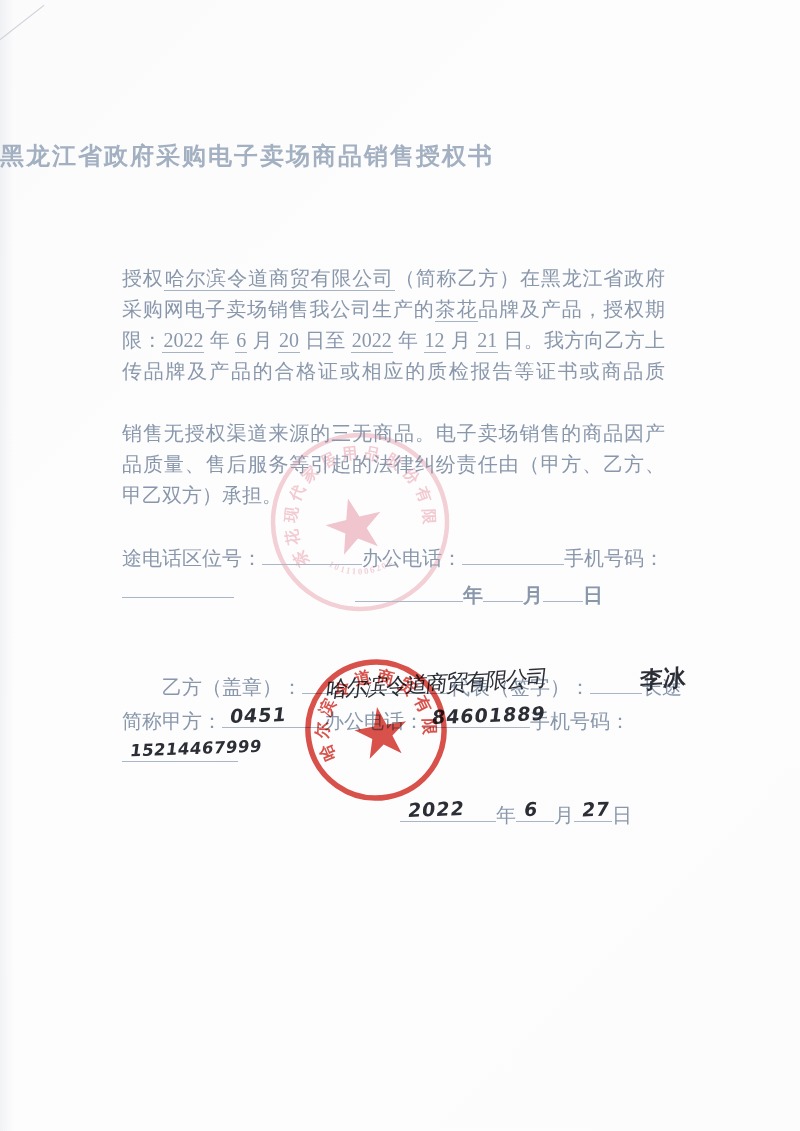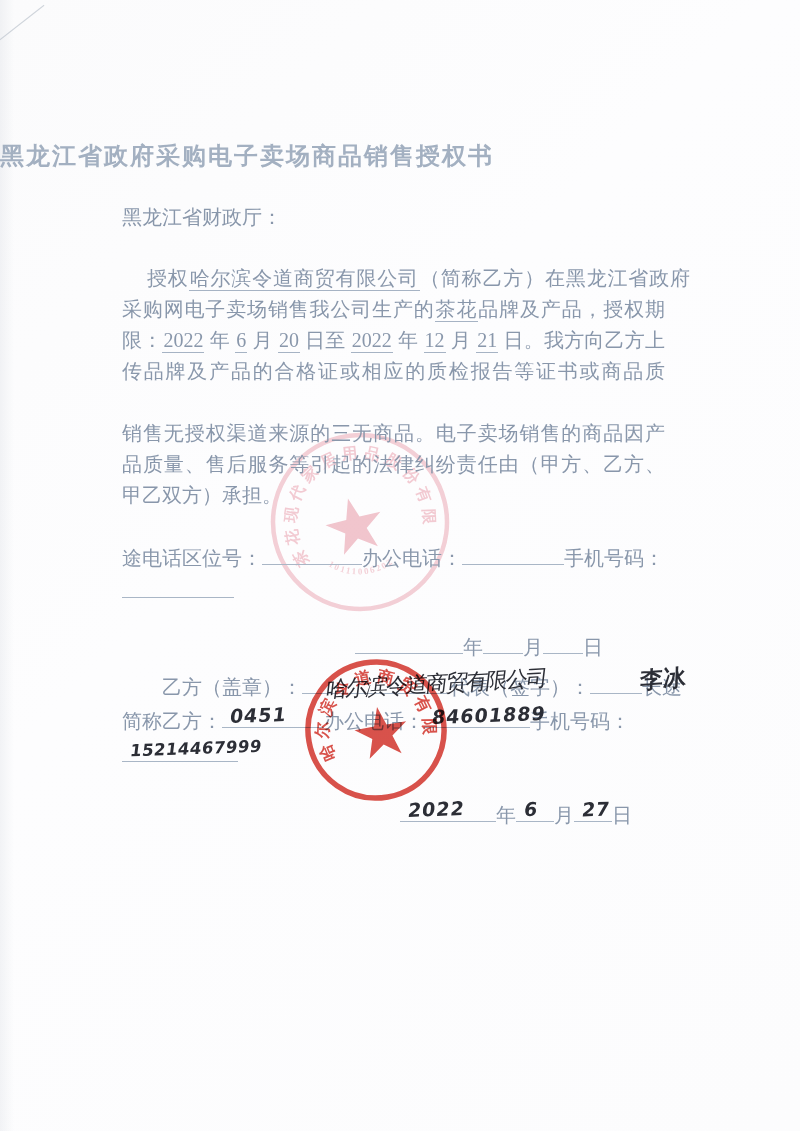--- a/index.html
+++ b/index.html
@@ -86,30 +86,29 @@
       <path id="arcB" d="M 43.4 109 A 48 48 0 1 1 126.6 109" fill="none"></path>
     </defs>
     <circle cx="85" cy="85" r="68" fill="none" stroke="#d8453d" stroke-width="5.5"></circle>
     <polygon points="0,-27 -6.2,-8.5 -25.7,-8.3 -10,3.2 -15.9,21.8 0,10.5 15.9,21.8 10,3.2 25.7,-8.3 6.2,-8.5" transform="translate(90,90) scale(1.02)" fill="#d8453d"></polygon>
     <text font-size="16.5" letter-spacing="4.5" fill="#d8453d">
       <textPath href="#arcB" startOffset="4">哈尔滨令道商贸有限公司</textPath>
     </text>
   </svg>
 
   <div class="lines-layer">
-      <div class="line" style="top: 204px; left: 122px;"><span>黑龙江省财政厅：</span></div>
-      <div class="line just" style="top: 265px; left: 122px; margin-left: 25px;"><span>授权</span><span class="u">哈尔滨令道商贸有限公司</span><span>（简称乙方）在黑龙江省政府</span></div>
+      <div class="line just" style="top: 265px; left: 122px;"><span>授权</span><span class="u">哈尔滨令道商贸有限公司</span><span>（简称乙方）在黑龙江省政府</span></div>
       <div class="line just" style="top: 296px; left: 122px;"><span>采购网电子卖场销售我公司生产的</span><span class="u">茶花</span><span>品牌及产品，授权期</span></div>
       <div class="line just" style="top: 327px; left: 122px;"><span>限：</span><span class="u">2022</span><span> 年 </span><span class="u">6</span><span> 月 </span><span class="u">20</span><span> 日至 </span><span class="u">2022</span><span> 年 </span><span class="u">12</span><span> 月 </span><span class="u">21</span><span> 日。我方向乙方上</span></div>
       <div class="line just" style="top: 358px; left: 122px;"><span>传品牌及产品的合格证或相应的质检报告等证书或商品质</span></div>
       <div class="line just" style="top: 420px; left: 122px;"><span>销售无授权渠道来源的三无商品。电子卖场销售的商品因产</span></div>
       <div class="line" style="top: 482px; left: 122px;"><span>甲乙双方）承担。</span></div>
       <div class="line just" style="top: 451px; left: 122px;"><span>品质量、售后服务等引起的法律纠纷责任由（甲方、乙方、</span></div>
       <div class="line" style="top: 543px; left: 122px;"><span>途电话区位号：</span><span class="blank" style="width: 100px;"></span><span>办公电话：</span><span class="blank" style="width: 102px;"></span><span>手机号码：</span></div>
       <div class="line" style="top: 576px; left: 122px;"><span class="blank" style="width: 112px;"></span></div>
-      <div class="line" style="top: 632px; left: 355px;"><span class="blank" style="width: 108px;"></span><span>年</span><span class="blank" style="width: 40px;"></span><span>月</span><span class="blank" style="width: 40px;"></span><span>日</span></div>
+      <div class="line" style="top: 580px; left: 355px; font-weight: bold;"><span class="blank" style="width: 108px;"></span><span>年</span><span class="blank" style="width: 40px;"></span><span>月</span><span class="blank" style="width: 40px;"></span><span>日</span></div>
       <div class="line ind" style="top: 672px; left: 122px;"><span>乙方（盖章）：</span><span class="blank" style="width: 148px;"><span class="hand hw-co">哈尔滨令道商贸有限公司</span></span><span>代表（签字）：</span><span class="blank" style="width: 52px;"><span class="hand hw-sign">李冰</span></span><span>长途</span></div>
-      <div class="line" style="top: 706px; left: 122px;"><span>简称乙方：</span><span class="blank" style="width: 102px;"><span class="hand hw-num">0451</span></span><span>办公电话：</span><span class="blank" style="width: 106px;"><span class="hand hw-num">84601889</span></span><span>手机号码：</span></div>
+      <div class="line" style="top: 706px; left: 122px;"><span>简称甲方：</span><span class="blank" style="width: 102px;"><span class="hand hw-num">0451</span></span><span>办公电话：</span><span class="blank" style="width: 106px;"><span class="hand hw-num">84601889</span></span><span>手机号码：</span></div>
       <div class="line" style="top: 740px; left: 122px;"><span class="blank" style="width: 116px;"><span class="hand hw-num hw-sm">15214467999</span></span></div>
       <div class="line" style="top: 800px; left: 400px;"><span class="blank" style="width: 96px;"><span class="hand hw-num">2022</span></span><span>年</span><span class="blank" style="width: 38px;"><span class="hand hw-num">6</span></span><span>月</span><span class="blank" style="width: 38px;"><span class="hand hw-num">27</span></span><span>日</span></div>
     </div>
 
 </div>
 
 </body></html>

